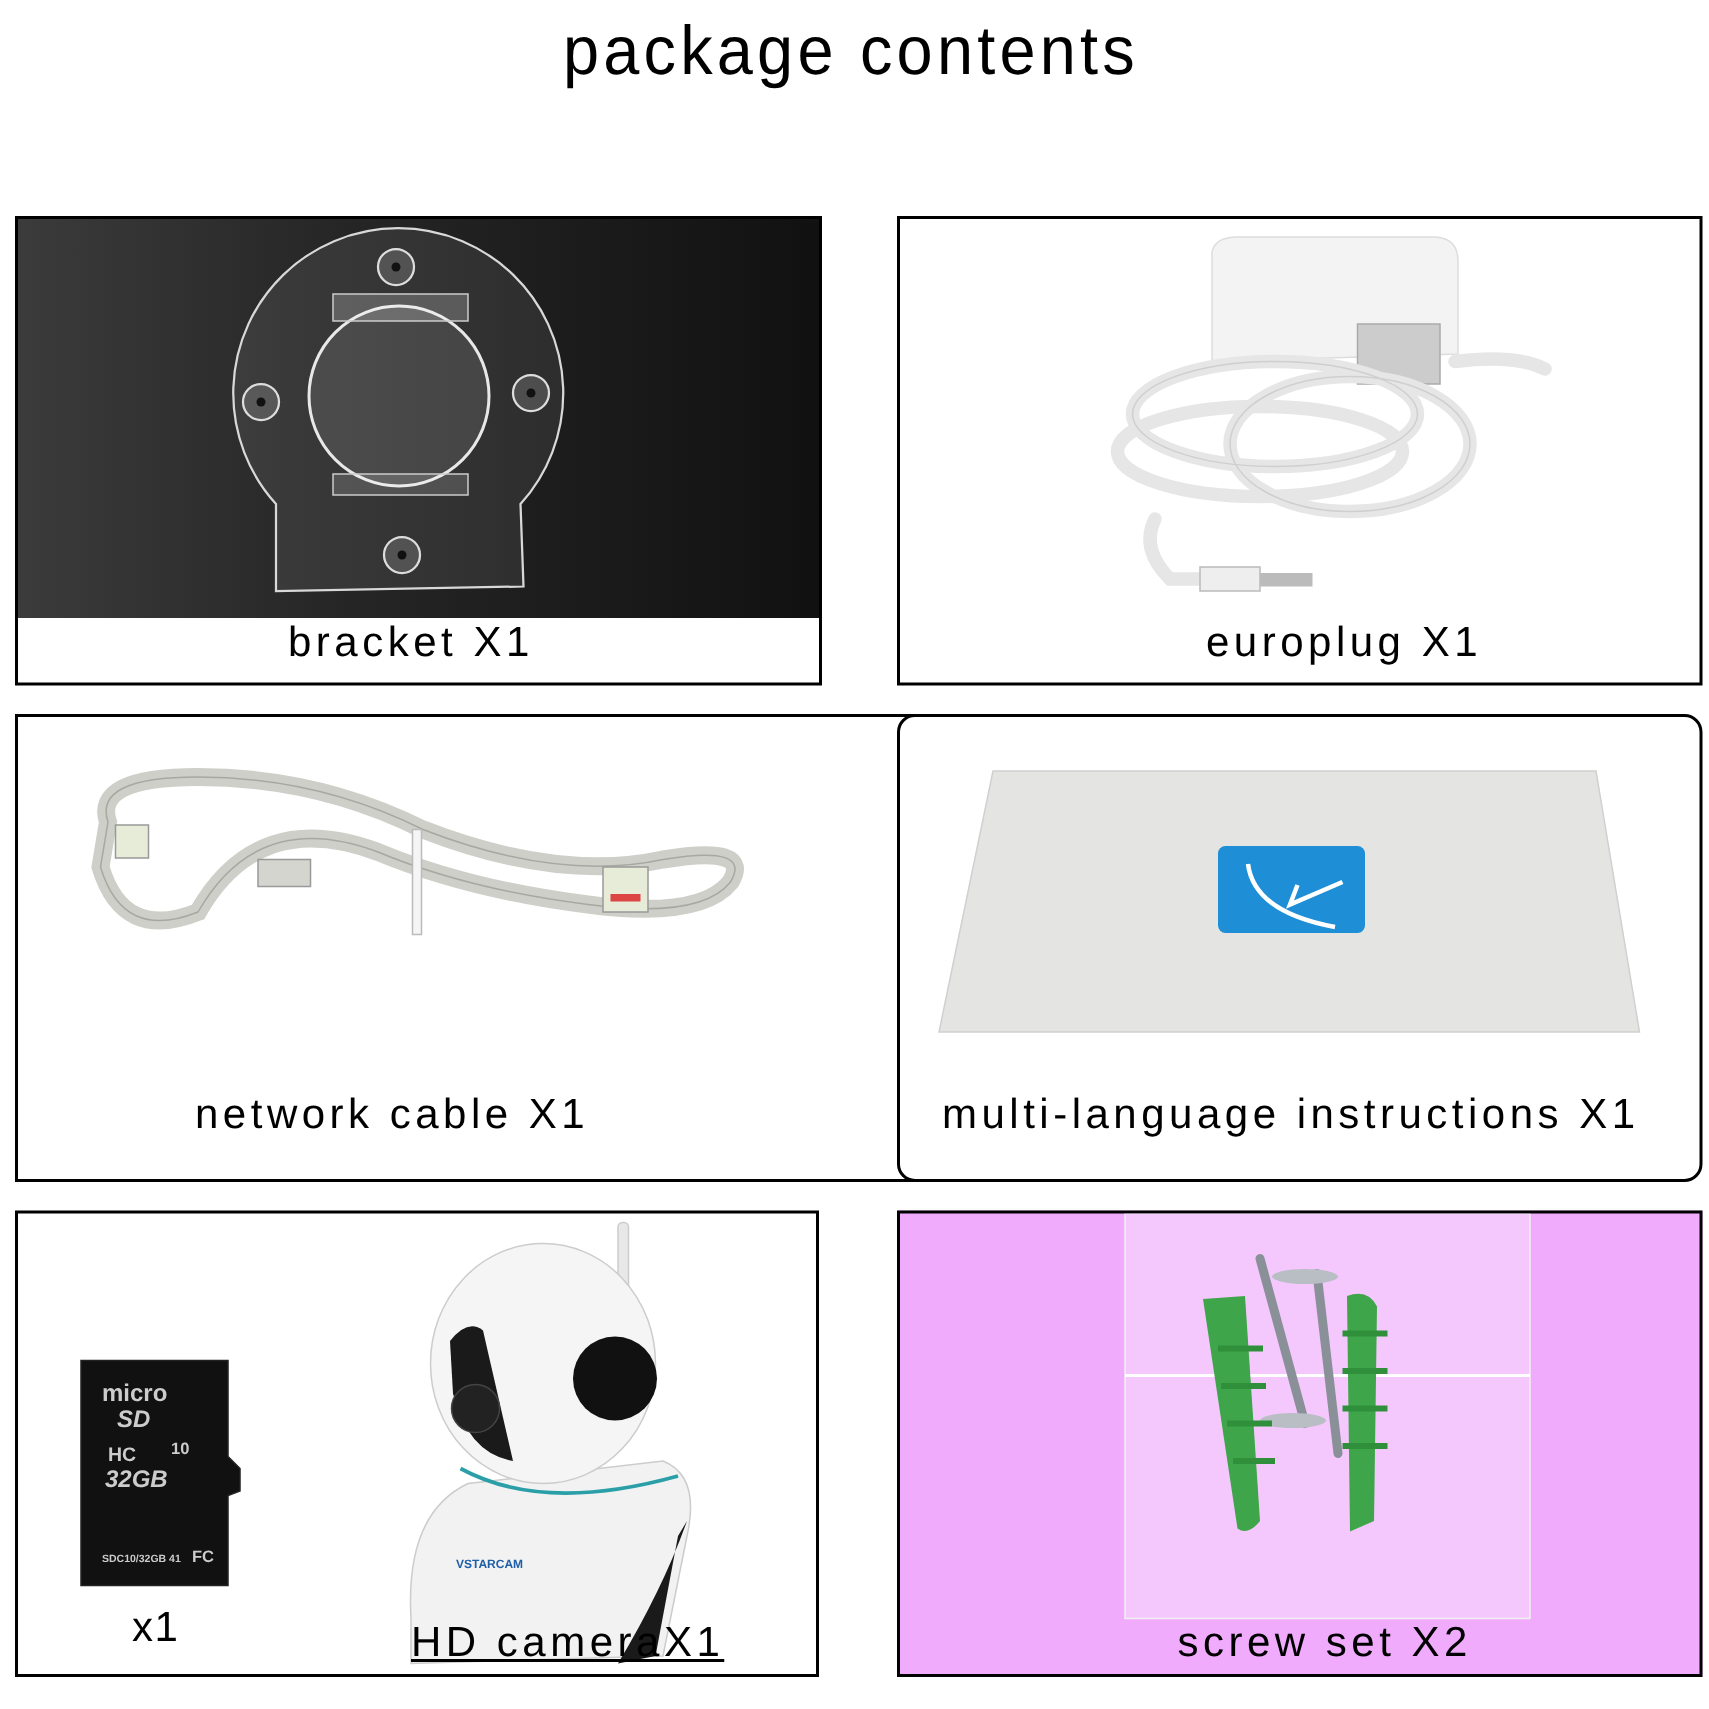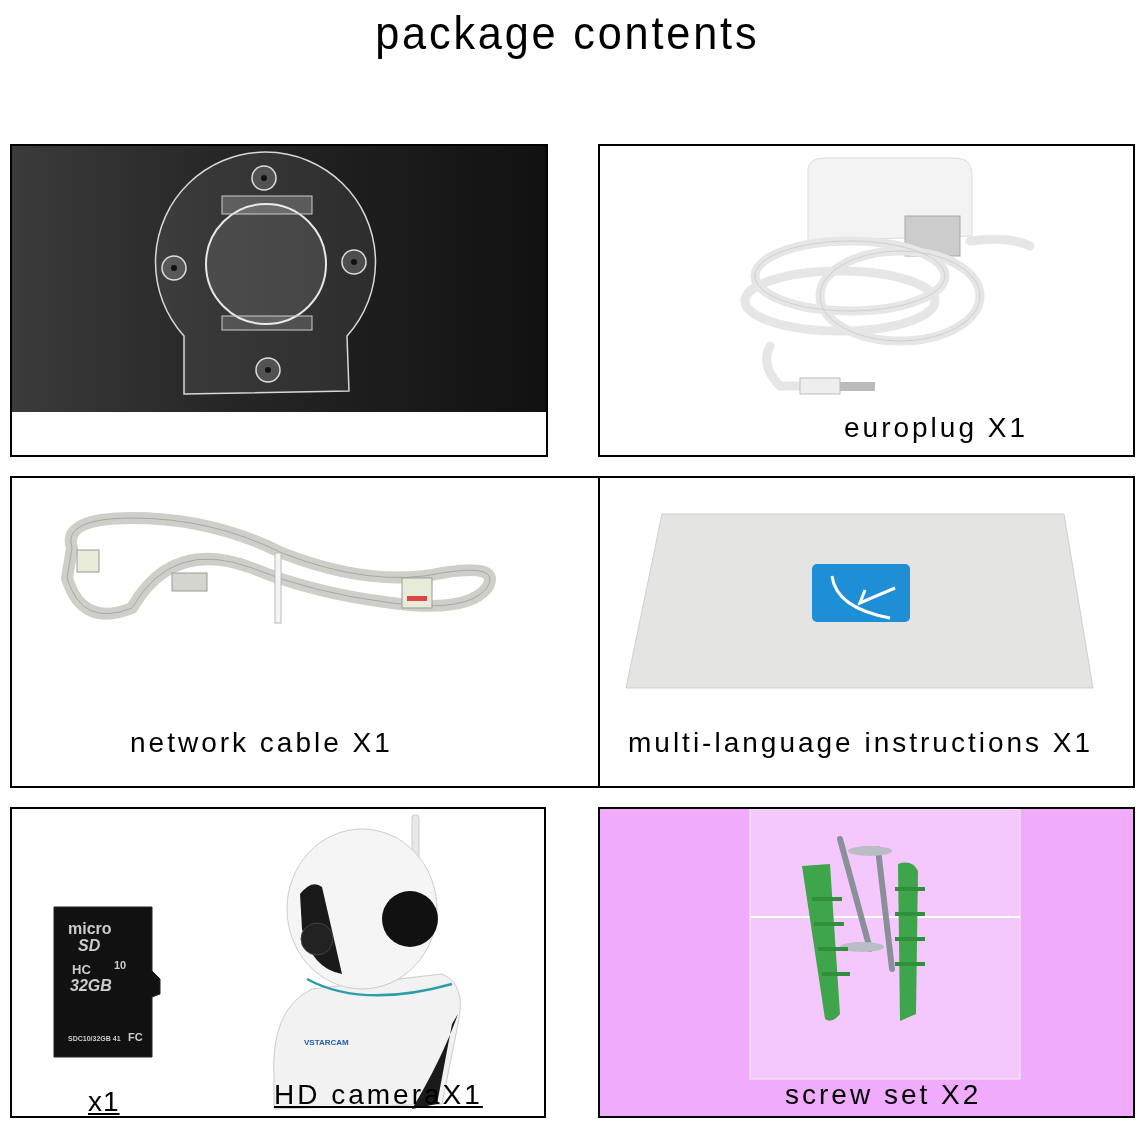--- a/index.html
+++ b/index.html
@@ -4,21 +4,21 @@
 <style>
   html,body{margin:0;padding:0;background:#fff;}
   body{width:1139px;height:1139px;position:relative;overflow:hidden;font-family:"Liberation Sans",sans-serif;color:#000;}
   .title{position:absolute;left:0;top:6px;width:1207px;text-align:center;font-size:46px;letter-spacing:3px;font-weight:400;transform:scaleX(0.94);transform-origin:0 0;}
   .panel{position:absolute;border:2px solid #000;box-sizing:border-box;overflow:hidden;background:#fff;}
   .cap{position:absolute;font-size:28px;letter-spacing:3px;white-space:nowrap;}
   svg{position:absolute;left:0;top:0;}
   #p1{left:10px;top:144px;width:538px;height:313px;}
   #p2{left:598px;top:144px;width:537px;height:313px;}
   #p3{left:10px;top:476px;width:638px;height:312px;}
-  #p4{left:598px;top:476px;width:537px;height:312px;}
+  #p4{left:598px;top:476px;width:537px;height:312px;border-radius:12px;}
   #p5{left:10px;top:807px;width:536px;height:311px;}
   #p6{left:598px;top:807px;width:537px;height:311px;background:#f0abfc;}
   .photo-dark{position:absolute;left:0;top:0;width:534px;height:266px;background:linear-gradient(90deg,#3b3b3b 0%,#262626 40%,#111 100%);}
 </style>
 </head>
 <body>
 
 <div class="title">package contents</div>
 
 <div class="panel" id="p1">
@@ -36,41 +36,42 @@
       <circle cx="342" cy="116" r="12"></circle>
         <circle cx="256" cy="224" r="12"></circle>
     </g>
     <g fill="#111">
         <circle cx="252" cy="32" r="3"></circle>
         <circle cx="162" cy="122" r="3"></circle>
         <circle cx="342" cy="116" r="3"></circle>
         <circle cx="256" cy="224" r="3"></circle>
       </g>
   </svg>
+  <div class="cap" style="left:180px;top:266px;">bracket X1</div>
 </div>
 
 <div class="panel" id="p2">
   <svg width="533" height="309">
     <path d="M208,22 Q210,12 225,12 L355,12 Q372,12 372,28 L372,90 L208,95 Z" fill="#f3f3f3" stroke="#ddd"></path>
     <rect x="305" y="70" width="55" height="40" fill="#ccc" stroke="#aaa"></rect>
     <g fill="none" stroke="#e6e6e6" stroke-width="9" stroke-linecap="round">
       <ellipse cx="250" cy="130" rx="95" ry="35"></ellipse>
       <ellipse cx="300" cy="150" rx="80" ry="45"></ellipse>
       <ellipse cx="240" cy="155" rx="95" ry="30"></ellipse>
       <path d="M170,200 Q160,220 180,240 L200,240"></path>
       <path d="M370,95 Q410,90 430,100"></path>
     </g>
     <g fill="none" stroke="#cfcfcf" stroke-width="1">
       <ellipse cx="250" cy="130" rx="95" ry="35"></ellipse>
         <ellipse cx="300" cy="150" rx="80" ry="45"></ellipse>
     </g>
     <rect x="200" y="232" width="40" height="16" fill="#eee" stroke="#bbb"></rect>
     <rect x="240" y="236" width="35" height="9" fill="#bbb"></rect>
   </svg>
-  <div class="cap" style="left:204px;top:266px;margin-left:40px;">europlug X1</div>
+  <div class="cap" style="left:204px;top:266px;">europlug X1</div>
 </div>
 
 <div class="panel" id="p3">
   <svg width="534" height="308">
     <g fill="none" stroke="#cfcfc9" stroke-width="12" stroke-linecap="round">
       <path d="M60,70 Q50,40 120,40 Q200,40 270,75 Q360,110 430,95 Q490,85 475,110 Q455,135 380,125 Q300,115 240,90 Q160,60 120,130 Q70,150 55,100 Z"></path>
     </g>
     <g fill="none" stroke="#a8a8a2" stroke-width="1">
       <path d="M60,70 Q50,40 120,40 Q200,40 270,75 Q360,110 430,95 Q490,85 475,110 Q455,135 380,125 Q300,115 240,90 Q160,60 120,130 Q70,150 55,100 Z"></path>
     </g>
@@ -110,21 +111,21 @@
     <rect x="400" y="6" width="7" height="60" rx="3" fill="#e8e8e8" stroke="#ccc"></rect>
     <path d="M262,270 Q258,200 300,180 L430,165 Q455,175 446,215 L430,295 L262,300 Z" fill="#f2f2f2" stroke="#ccc"></path>
     <path d="M440,215 L425,295 L400,300 Q430,250 446,205 Z" fill="#1a1a1a"></path>
     <ellipse cx="350" cy="100" rx="75" ry="80" fill="#f5f5f5" stroke="#ccc"></ellipse>
     <path d="M288,85 Q300,70 310,78 L330,165 Q300,160 290,120 Z" fill="#1a1a1a"></path>
     <circle cx="305" cy="130" r="16" fill="#222" stroke="#444"></circle>
     <circle cx="398" cy="110" r="28" fill="#111"></circle>
     <path d="M295,170 Q350,200 440,175" fill="none" stroke="#2a9fa8" stroke-width="2.5"></path>
     <text x="292" y="236" font-size="8" font-family="Liberation Sans, sans-serif" fill="#1e5fa8" font-weight="bold">VSTARCAM</text>
   </svg>
-  <div class="cap" style="left:76px;top:277px;letter-spacing:1px;text-decoration:underline;">x1</div>
+  <div class="cap" style="left:76px;top:260px;letter-spacing:1px;">x1</div>
   <div class="cap" style="left:262px;top:270px;text-decoration:underline;">HD cameraX1</div>
 </div>
 
 <div class="panel" id="p6">
   <svg width="533" height="307">
     <rect x="150" y="0" width="270" height="270" fill="rgba(255,255,255,0.35)" stroke="#f0f0f0"></rect>
     <line x1="150" y1="108" x2="420" y2="108" stroke="#fff" stroke-width="2"></line>
     <g stroke="#8a9097" stroke-width="6" stroke-linecap="round">
       <line x1="240" y1="30" x2="270" y2="140"></line>
       <line x1="278" y1="40" x2="292" y2="160"></line>

